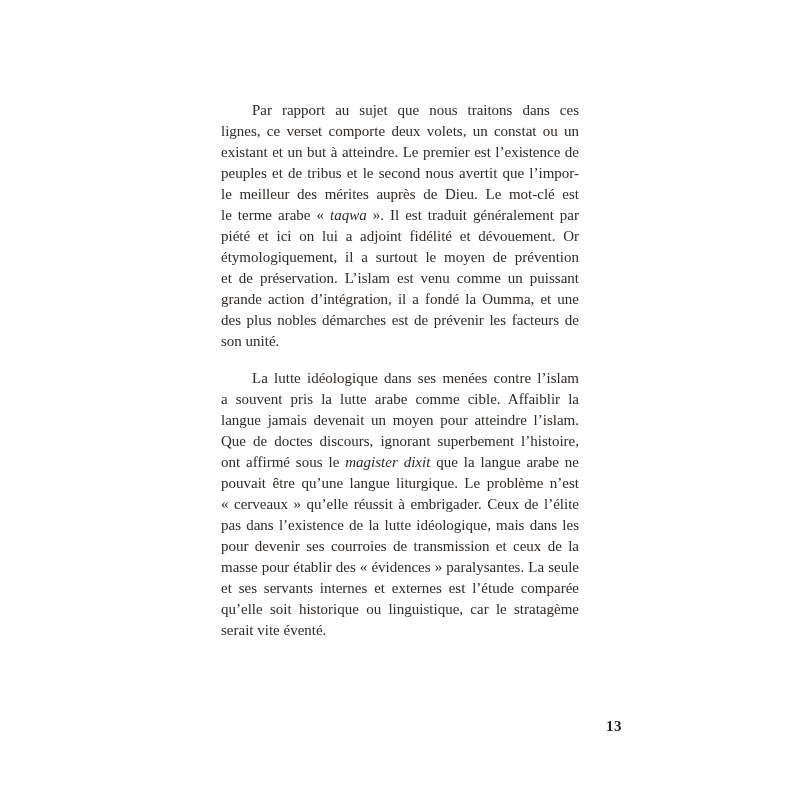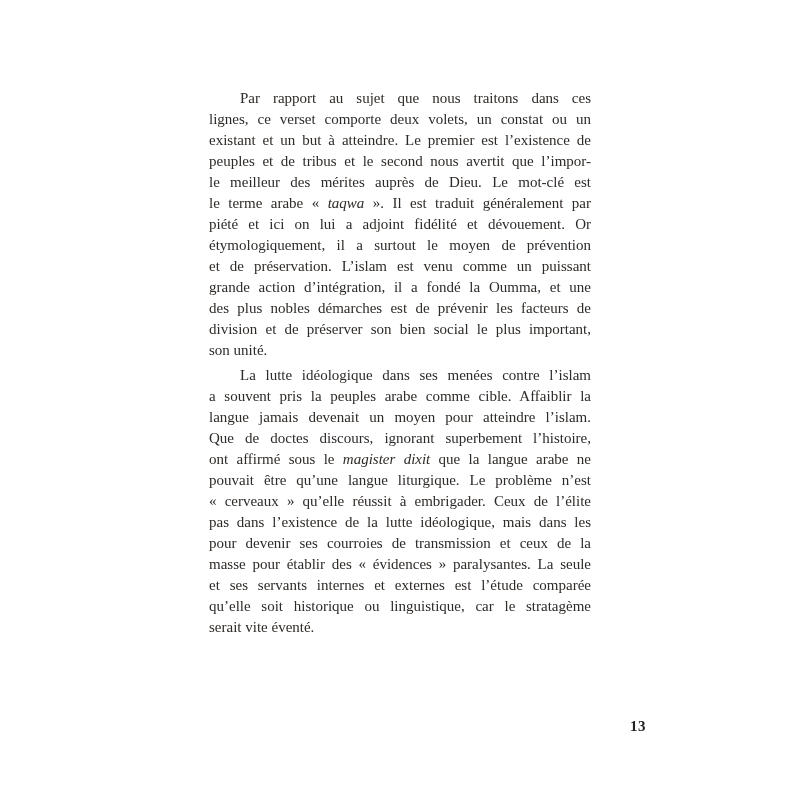--- a/index.html
+++ b/index.html
@@ -18,21 +18,21 @@
   .text-block {
     position: absolute;
     left: 205px;
     top: 84px;
     width: 390px;
     color: #2e2a27;
     font-size: 15px;
     line-height: 21px;
   }
   .paragraph {
-    margin: 4px;
+    margin: 16px;
   }
   .line {
     text-align: justify;
     text-align-last: justify;
     white-space: normal;
   }
   .line.first {
     padding-left: 31px;
   }
   .line.last {
@@ -42,46 +42,44 @@
     font-style: italic;
   }
   .page-number {
     position: absolute;
     left: 606px;
     top: 718px;
     color: #222222;
     font-size: 15px;
     font-weight: bold;
     letter-spacing: 0.5px;
-    margin-left: 24px;
   }
 </style>
 </head>
 <body>
 
 <div class="page">
   <div class="text-block">
     <div class="paragraph">
         <div class="line first">Par rapport au sujet que nous traitons dans ces</div>
         <div class="line">lignes, ce verset comporte deux volets, un constat ou un</div>
         <div class="line">existant et un but à atteindre. Le premier est l’existence de</div>
         <div class="line">peuples et de tribus et le second nous avertit que l’impor-</div>
         <div class="line">le meilleur des mérites auprès de Dieu. Le mot-clé est</div>
         <div class="line"><span>le terme arabe «&nbsp;</span><i>taqwa</i><span>&nbsp;». Il est traduit généralement par</span></div>
         <div class="line">piété et ici on lui a adjoint fidélité et dévouement. Or</div>
         <div class="line">étymologiquement, il a surtout le moyen de prévention</div>
         <div class="line">et de préservation. L’islam est venu comme un puissant</div>
         <div class="line">grande action d’intégration, il a fondé la Oumma, et une</div>
         <div class="line">des plus nobles démarches est de prévenir les facteurs de</div>
-        <div class="line">division et de préserver son bien social le plus important,</div>
         <div class="line last">son unité.</div>
       </div>
     <div class="paragraph">
         <div class="line first">La lutte idéologique dans ses menées contre l’islam</div>
-        <div class="line">a souvent pris la peuples arabe comme cible. Affaiblir la</div>
+        <div class="line">a souvent pris la lutte arabe comme cible. Affaiblir la</div>
         <div class="line">langue jamais devenait un moyen pour atteindre l’islam.</div>
         <div class="line">Que de doctes discours, ignorant superbement l’histoire,</div>
         <div class="line"><span>ont affirmé sous le </span><i>magister dixit</i><span> que la langue arabe ne</span></div>
         <div class="line">pouvait être qu’une langue liturgique. Le problème n’est</div>
         <div class="line">«&nbsp;cerveaux&nbsp;» qu’elle réussit à embrigader. Ceux de l’élite</div>
         <div class="line">pas dans l’existence de la lutte idéologique, mais dans les</div>
         <div class="line">pour devenir ses courroies de transmission et ceux de la</div>
         <div class="line">masse pour établir des «&nbsp;évidences&nbsp;» paralysantes. La seule</div>
         <div class="line">et ses servants internes et externes est l’étude comparée</div>
         <div class="line">qu’elle soit historique ou linguistique, car le stratagème</div>

